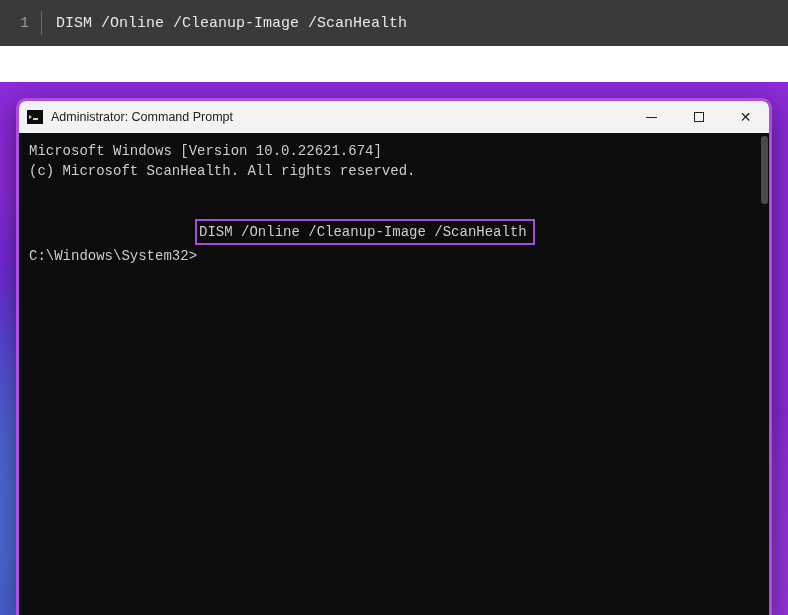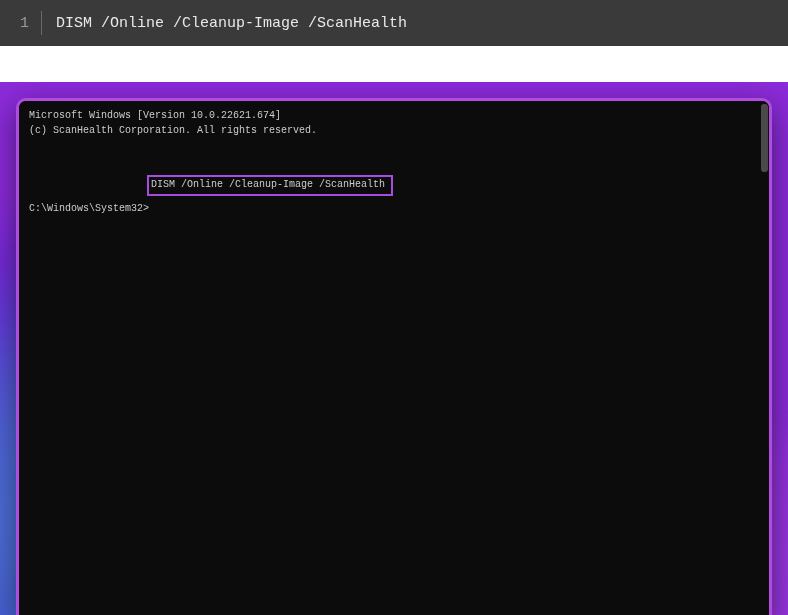--- a/index.html
+++ b/index.html
@@ -146,21 +146,21 @@
       border: 1px solid #222;
     }
     .close-x {
       font-size: 14px;
       line-height: 1;
     }
     .cmd-body {
       position: relative;
       padding: 8px 10px;
       font-family: "Consolas", "Courier New", monospace;
-      font-size: 10px;
+      font-size: 14px;
       color: #cccccc;
       line-height: 1.45;
       height: calc(100% - 32px);
       background: #0c0c0c;
     }
     .cmd-line {
       white-space: pre;
     }
     .prompt-row {
       margin-top: 16px;
@@ -199,24 +199,39 @@
 
 <div class="spacer"></div>
 
 <div class="screenshot-frame">
   <div class="purple-bg">
     <div class="bloom1"></div>
     <div class="bloom2"></div>
   </div>
 
   <div class="cmd-window">
+    <div class="titlebar">
+      <span class="title-icon"></span>
+      <span class="title-text">Administrator: Command Prompt</span>
+      <div class="titlebar-controls">
+        <div class="tb-btn">
+          <div class="min-line"></div>
+        </div>
+        <div class="tb-btn">
+          <div class="max-sq"></div>
+        </div>
+        <div class="tb-btn">
+          <span class="close-x">✕</span>
+        </div>
+      </div>
+    </div>
 
     <div class="cmd-body">
       <div class="cmd-line">Microsoft Windows [Version 10.0.22621.674]</div>
-      <div class="cmd-line">(c) ScanHealth Corporation. All rights reserved.</div>
+      <div class="cmd-line">(c) Microsoft ScanHealth. All rights reserved.</div>
       <div class="prompt-row">
         <span class="prompt-path">C:\Windows\System32&gt;</span>
           <span class="typed-cmd">DISM /Online /Cleanup-Image /ScanHealth</span>
       </div>
       <div class="scrollbar-fake"></div>
     </div>
   </div>
 </div>
 
 </body></html>

